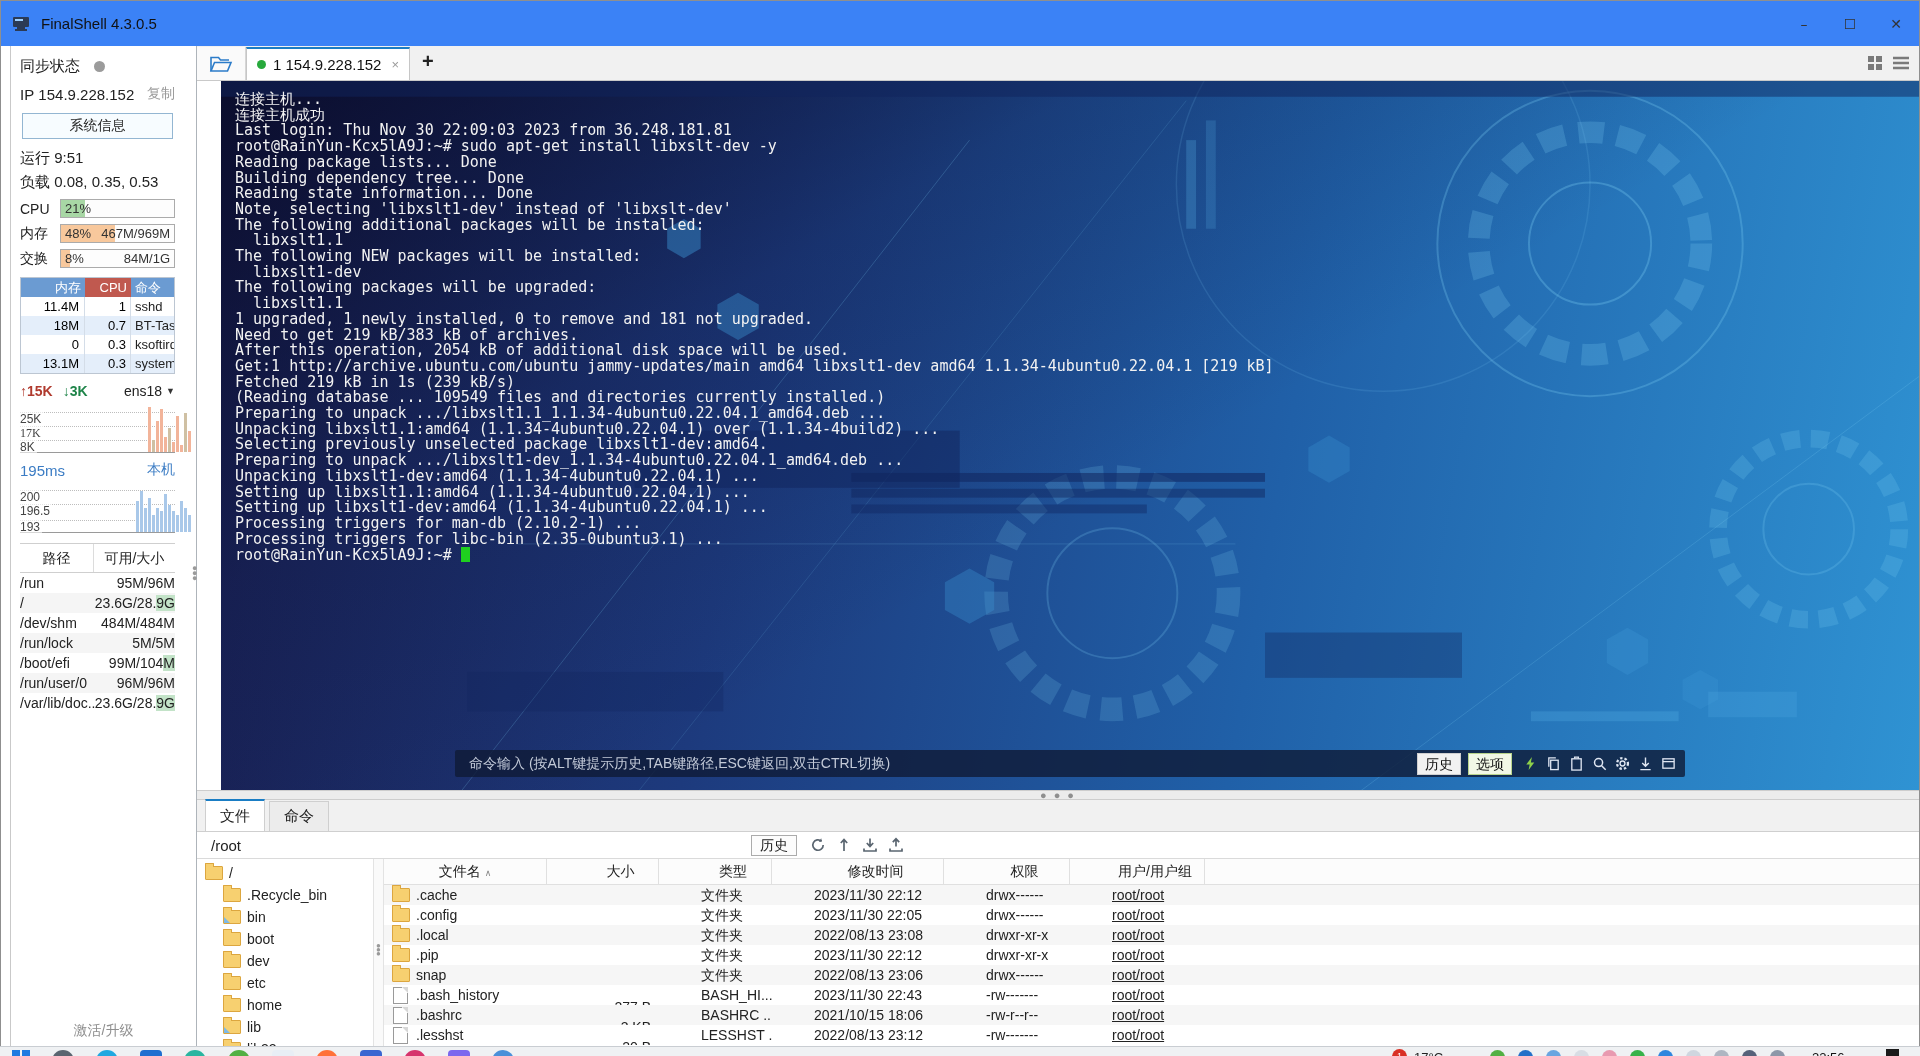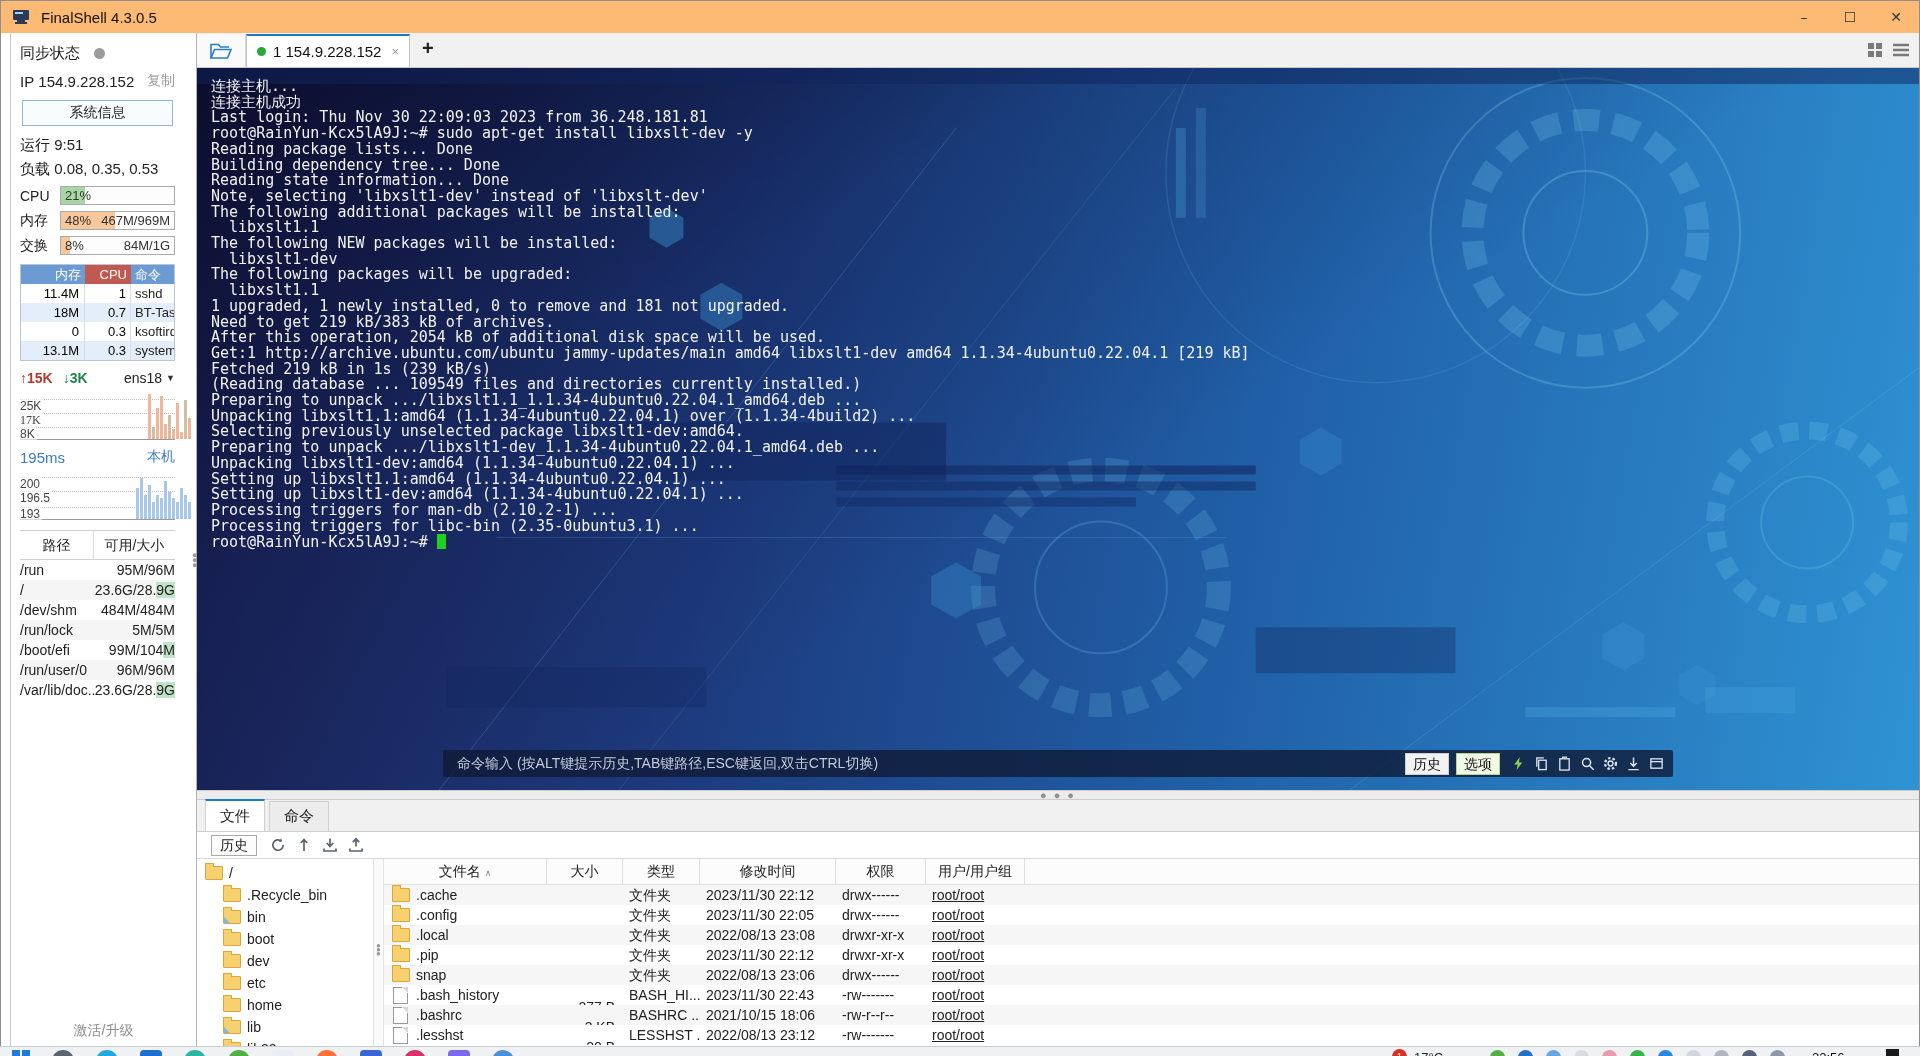--- a/index.html
+++ b/index.html
@@ -1,21 +1,21 @@
 <!DOCTYPE html>
 <html><head>
 <meta charset="utf-8">
 <style>
   html,body{margin:0;padding:0;}
   .screen{position:relative;width:1920px;height:1056px;overflow:hidden;background:#dcdcdc;
           font-family:"Liberation Sans",sans-serif;-webkit-font-smoothing:antialiased;}
   .app{position:absolute;left:0;top:0;width:1920px;height:1047px;box-sizing:border-box;
        border:1px solid #8f8f8f;background:#fff;display:flex;flex-direction:column;}
   
-  .titlebar{height:32px;flex:none;display:flex;align-items:center;background:#fdba74;}
+  .titlebar{height:45px;flex:none;display:flex;align-items:center;background:#3b82f6;}
   .appicon{width:18px;height:14px;margin:0 10px 0 12px;position:relative;}
   .appicon .scr{position:absolute;left:0;top:0;width:16px;height:10px;background:#2b3a55;border-radius:1px;}
   .appicon .scr:after{content:"";position:absolute;left:2px;top:2px;width:8px;height:2px;background:#9fd1ff;}
   .appicon .base{position:absolute;left:4px;top:10px;width:8px;height:2px;background:#2b3a55;}
   .appicon .foot{position:absolute;left:2px;top:12px;width:12px;height:2px;background:#2b3a55;}
   .title-text{font-size:15px;color:#111;}
   .wincontrols{margin-left:auto;display:flex;height:100%;}
   .winbtn{width:46px;height:100%;display:flex;align-items:center;justify-content:center;
           font-size:14px;color:#333;font-family:"DejaVu Sans",sans-serif;}
   
@@ -76,21 +76,21 @@
             display:flex;align-items:center;padding:0 10px;font-size:15px;color:#111;}
   .tab-dot{width:9px;height:9px;border-radius:50%;background:#27a93c;margin-right:7px;}
   .tab-close{margin-left:10px;color:#9a9a9a;font-size:13px;}
   .tab-plus{font-size:20px;font-weight:bold;color:#222;margin:0 0 4px 12px;align-self:center;}
   .tabbar-right{margin-left:auto;display:flex;align-items:center;gap:10px;margin-right:10px;align-self:center;}
   .tabbar-right svg{display:block;}
   
   .terminal{flex:1;position:relative;overflow:hidden;
      background:
        linear-gradient(150deg, rgba(8,10,38,.85) 0%, rgba(10,18,56,.25) 30%, rgba(0,0,0,0) 55%),
-       linear-gradient(100deg,#1a1f52 0%,#1d3a7d 32%,#2060a8 62%,#2f93d3 100%);}
+       linear-gradient(100deg,#1a1f52 0%,#1d3a7d 32%,#2060a8 62%,#2f93d3 100%); margin-left: 24px;}
   .term-art{position:absolute;inset:0;}
   .term-text{position:absolute;left:14px;top:11px;}
   .term-text pre{margin:0;font-family:"DejaVu Sans Mono",monospace;font-size:15px;line-height:15.7px;color:#f2f2f2;}
   .cursor{display:inline-block;width:9px;height:15px;background:#1fd01f;vertical-align:-2px;}
   .cmdbar{position:absolute;left:50%;transform:translateX(-50%);bottom:13px;width:1230px;height:27px;
           background:rgba(15,26,54,.80);border-radius:2px;display:flex;align-items:center;padding:0 8px 0 14px;box-sizing:border-box;}
   .cmd-hint{font-size:14px;color:#c3cad8;white-space:nowrap;}
   .cmd-right{margin-left:auto;display:flex;align-items:center;gap:7px;}
   .cmd-btn{background:#f2f2f2;border:1px solid #d0d0d0;color:#111;font-size:14px;padding:1px 7px;line-height:18px;}
   .cmd-btn.opt{background:#f2f8e6;border-color:#b9d48c;}
@@ -109,21 +109,21 @@
   .pathbar{height:26px;flex:none;display:flex;align-items:center;border-bottom:1px solid #dadada;padding-left:14px;}
   .path-text{width:540px;font-size:15px;color:#222;}
   .path-history-btn{border:1px solid #ababab;background:#fcfcfc;font-size:14px;color:#222;padding:0 8px;line-height:19px;}
   .path-icons{display:flex;align-items:center;gap:9px;margin-left:12px;color:#5a6570;}
   .filearea{flex:1;display:flex;min-height:0;}
   .tree{width:176px;flex:none;overflow:hidden;padding-top:3px;}
   .tree-item{height:22px;display:flex;align-items:center;font-size:14px;color:#222;white-space:nowrap;}
   .tree-scroll{width:9px;flex:none;border-left:1px solid #e3e3e3;border-right:1px solid #e3e3e3;background:#fafafa;
                display:flex;flex-direction:column;align-items:center;padding-top:85px;color:#9a9a9a;font-size:8px;line-height:4px;}
   .ftable{flex:1;min-width:0;}
-  .frow{display:grid;grid-template-columns:163px 76px 77px 136px 90px 99px 1fr;height:20px;line-height:20px;font-size:14px;color:#222;}
+  .frow{display:grid;grid-template-columns:163px 76px 77px 136px 90px 99px 1fr;height:20px;line-height:20px;font-size:14px;color:#222;gap:36px;}
   .frow:nth-child(even){background:#f6f6f6;}
   .fhead{height:25px;line-height:25px;background:#fcfcfc;border-bottom:1px solid #e0e0e0;color:#222;}
   .fhead .fc{text-align:center;border-right:1px solid #e0e0e0;overflow:hidden;white-space:nowrap;}
   .fc{overflow:hidden;white-space:nowrap;}
   .fc-name{display:flex;align-items:center;padding-left:8px;}
   .fc-size{text-align:right;padding-right:8px;margin-top:12px;}
   .fc-type{padding-left:6px;}
   .fc-mtime{padding-left:6px;}
   .fc-perm{padding-left:6px;}
   .fc-owner{padding-left:6px;text-decoration:underline;}
@@ -551,20 +551,21 @@
         </div>
 
         <div class="splitter">● ● ●</div>
 
         <div class="bottompanel">
           <div class="btabs" id="btabs">
               <div class="btab active">文件</div>
               <div class="btab">命令</div>
             </div>
           <div class="pathbar">
+            <div class="path-text">/root</div>
             <button class="path-history-btn">历史</button>
             <span class="path-icons" id="path-icons">
                 <span class="ico">
                   <svg width="16" height="16" viewBox="0 0 16 16" fill="none" stroke="#5a6570" stroke-width="1.7">
                     <path d="M13.2 8a5.2 5.2 0 1 1-1.7-3.8"></path>
                     <path d="M11.2 1.2l.8 3.2-3.2.6" fill="#5a6570" stroke="none"></path>
                   </svg>
                 </span>
                 <span class="ico">
                   <svg width="16" height="16" viewBox="0 0 16 16" fill="none" stroke="#5a6570" stroke-width="1.7">

